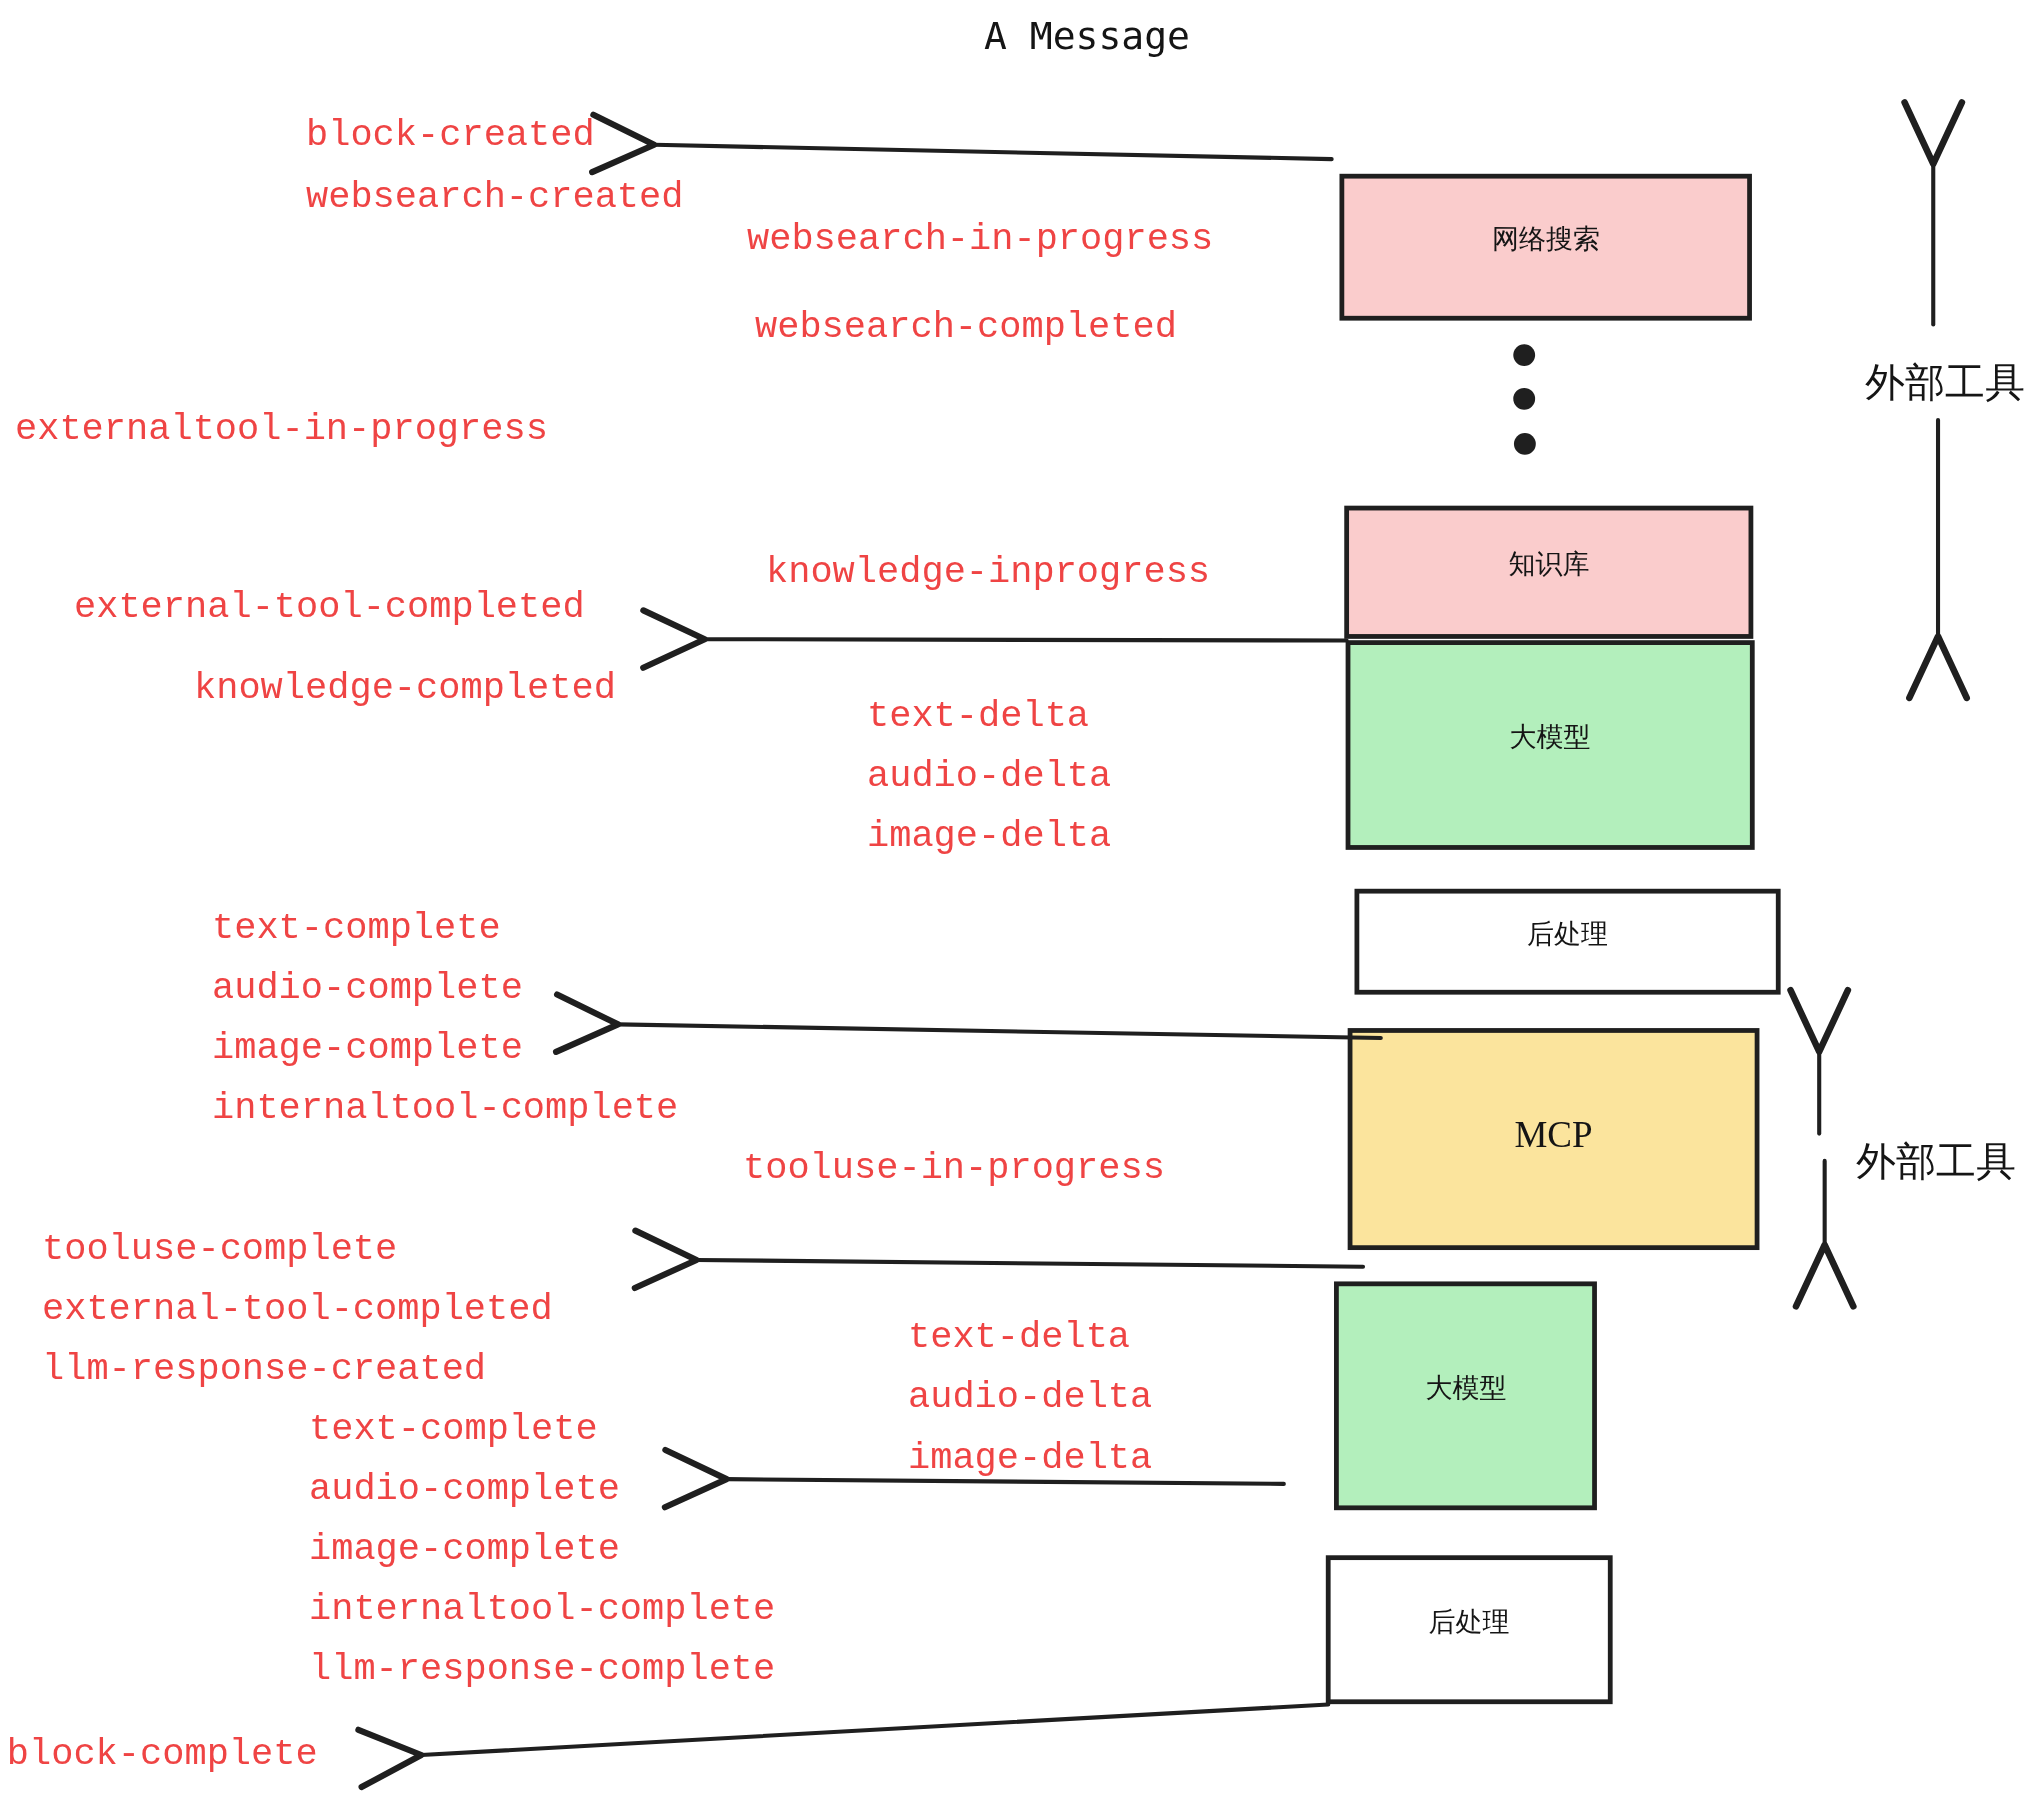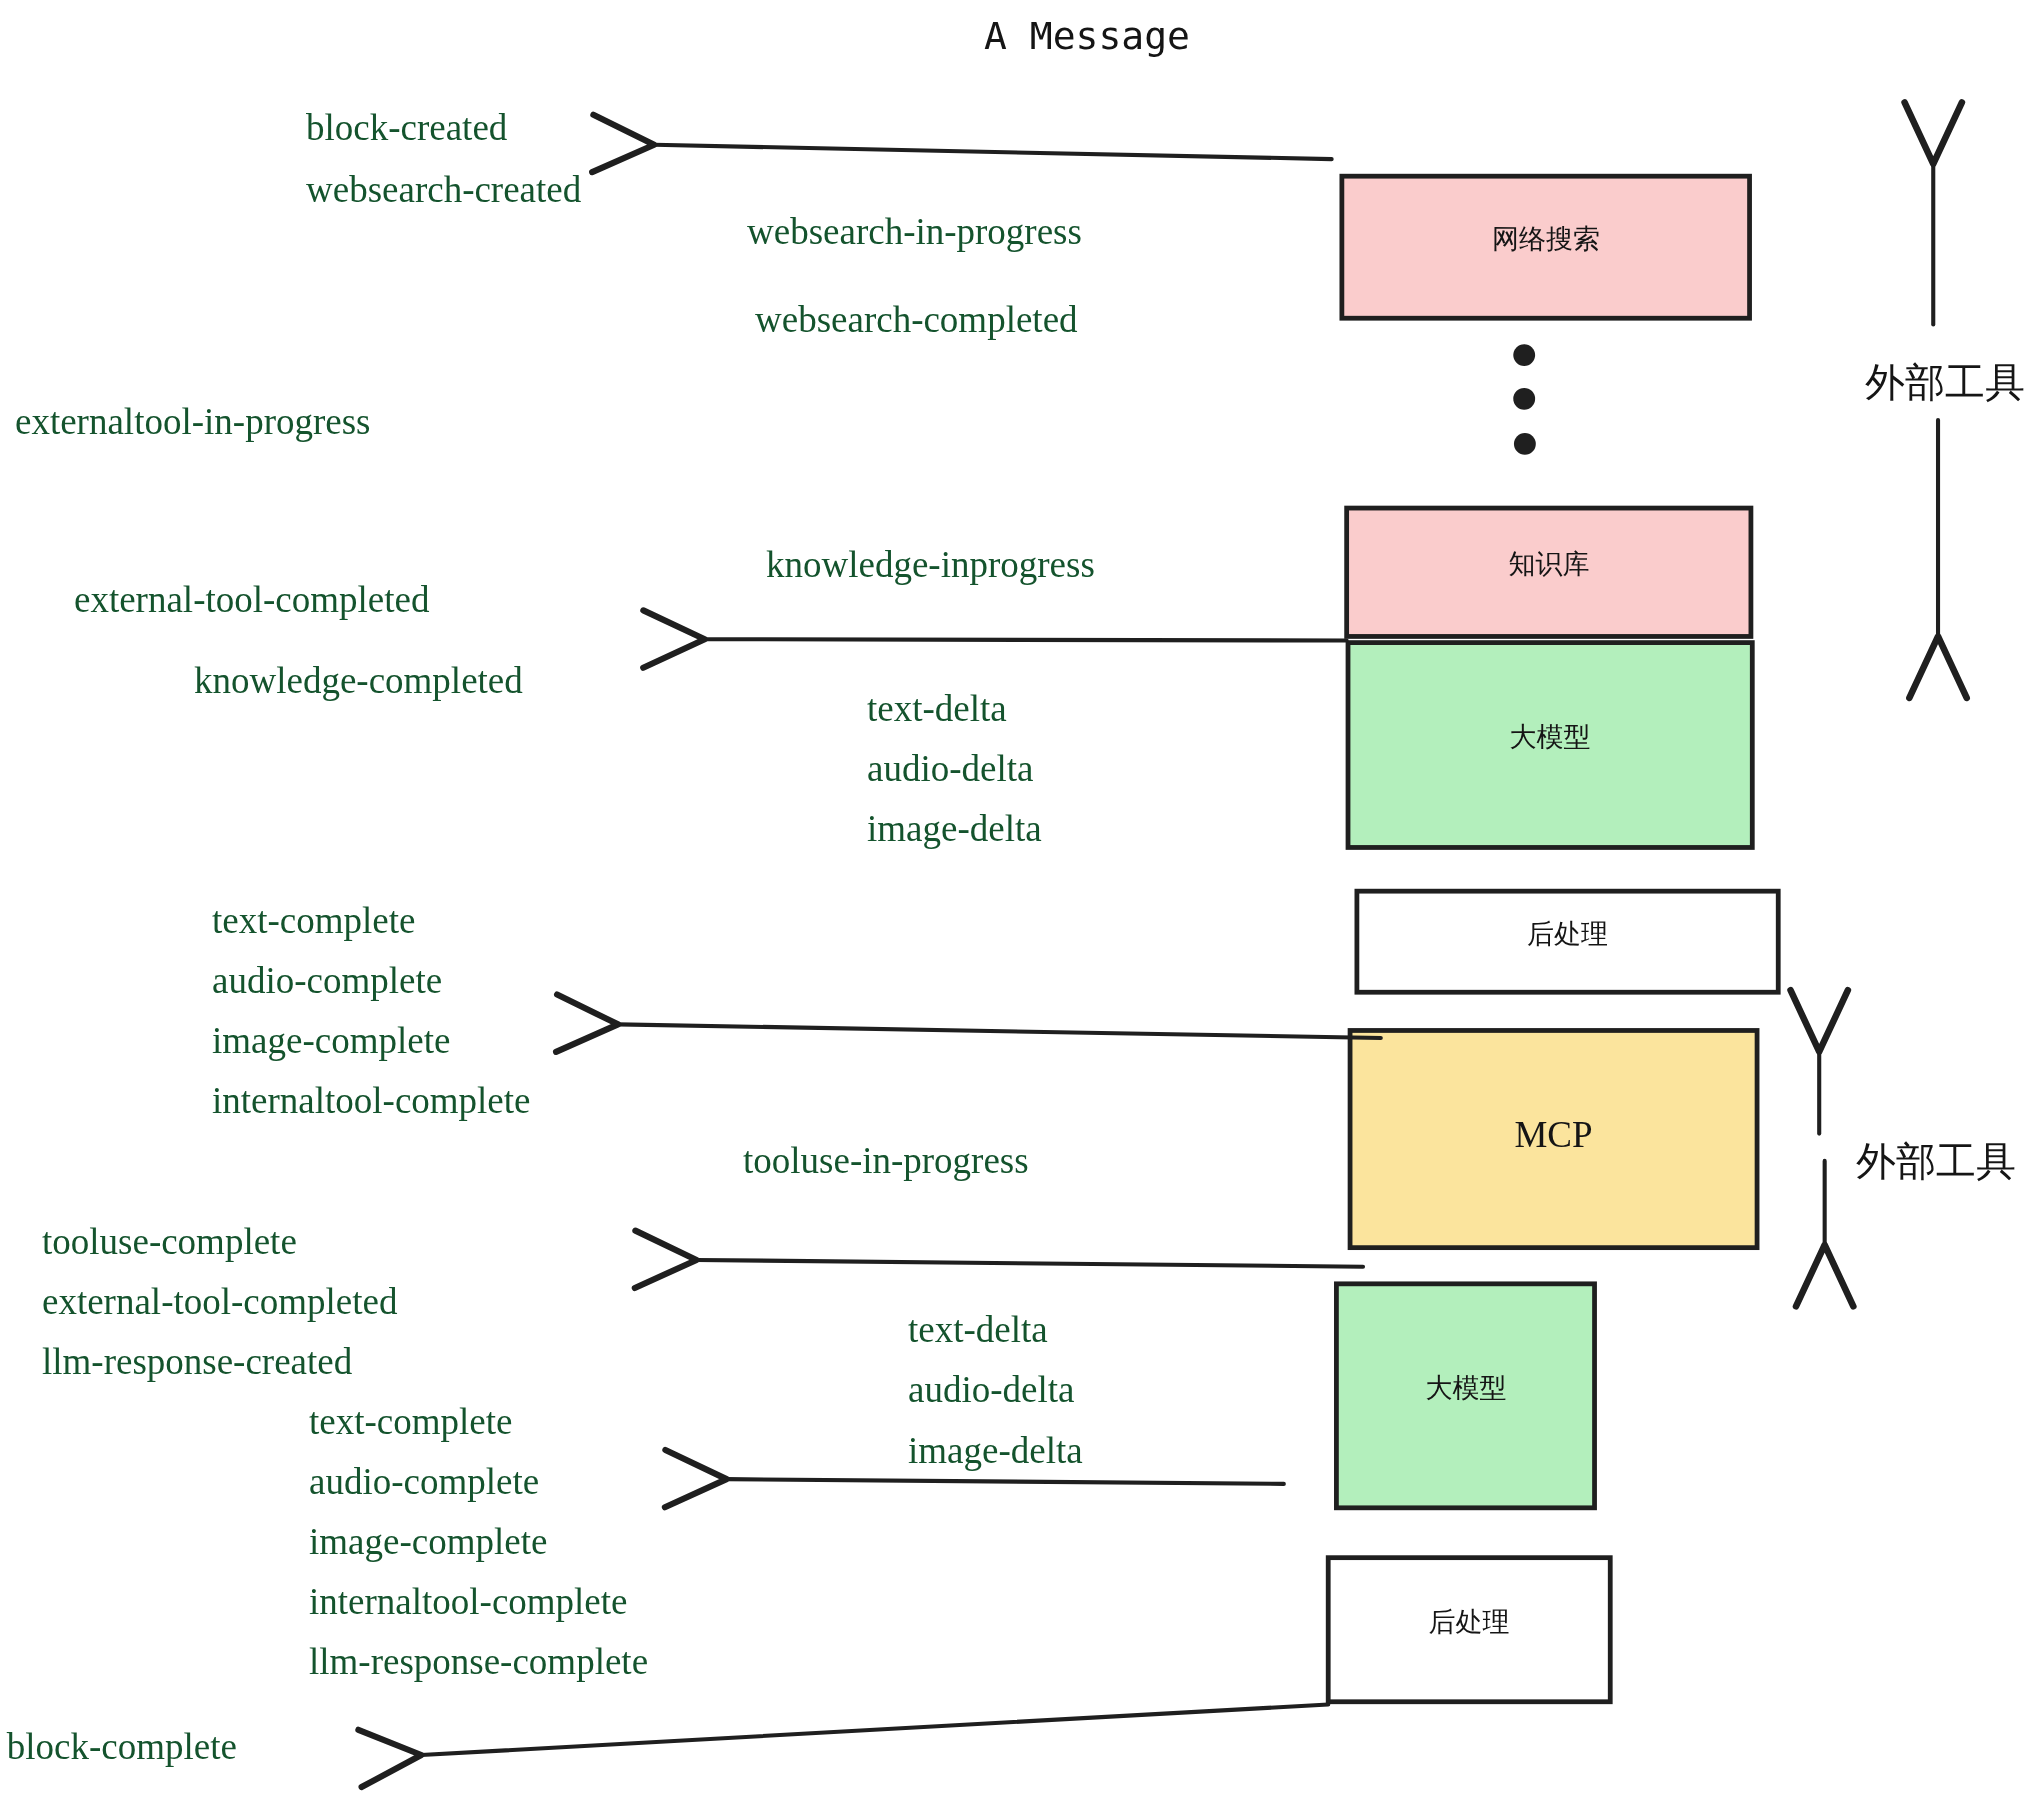--- a/index.html
+++ b/index.html
@@ -21,26 +21,27 @@
   }
   svg.layer {
     position: absolute;
     top: 0;
     left: 0;
     width: 2035px;
     height: 1796px;
   }
   .evt {
     position: absolute;
-    font-family: Liberation Serif, serif;
+    font-family: Liberation Mono, monospace;
     font-size: 37px;
     line-height: 1;
-    color: #14532d;
+    color: #ef4444;
     white-space: pre;
     letter-spacing: 0px;
+    margin-top: 8px;
   }
   .title {
     position: absolute;
     font-family: "DejaVu Sans Mono", monospace;
     font-size: 38px;
     color: #151515;
     white-space: pre;
   }
   .boxlabel {
     position: absolute;

